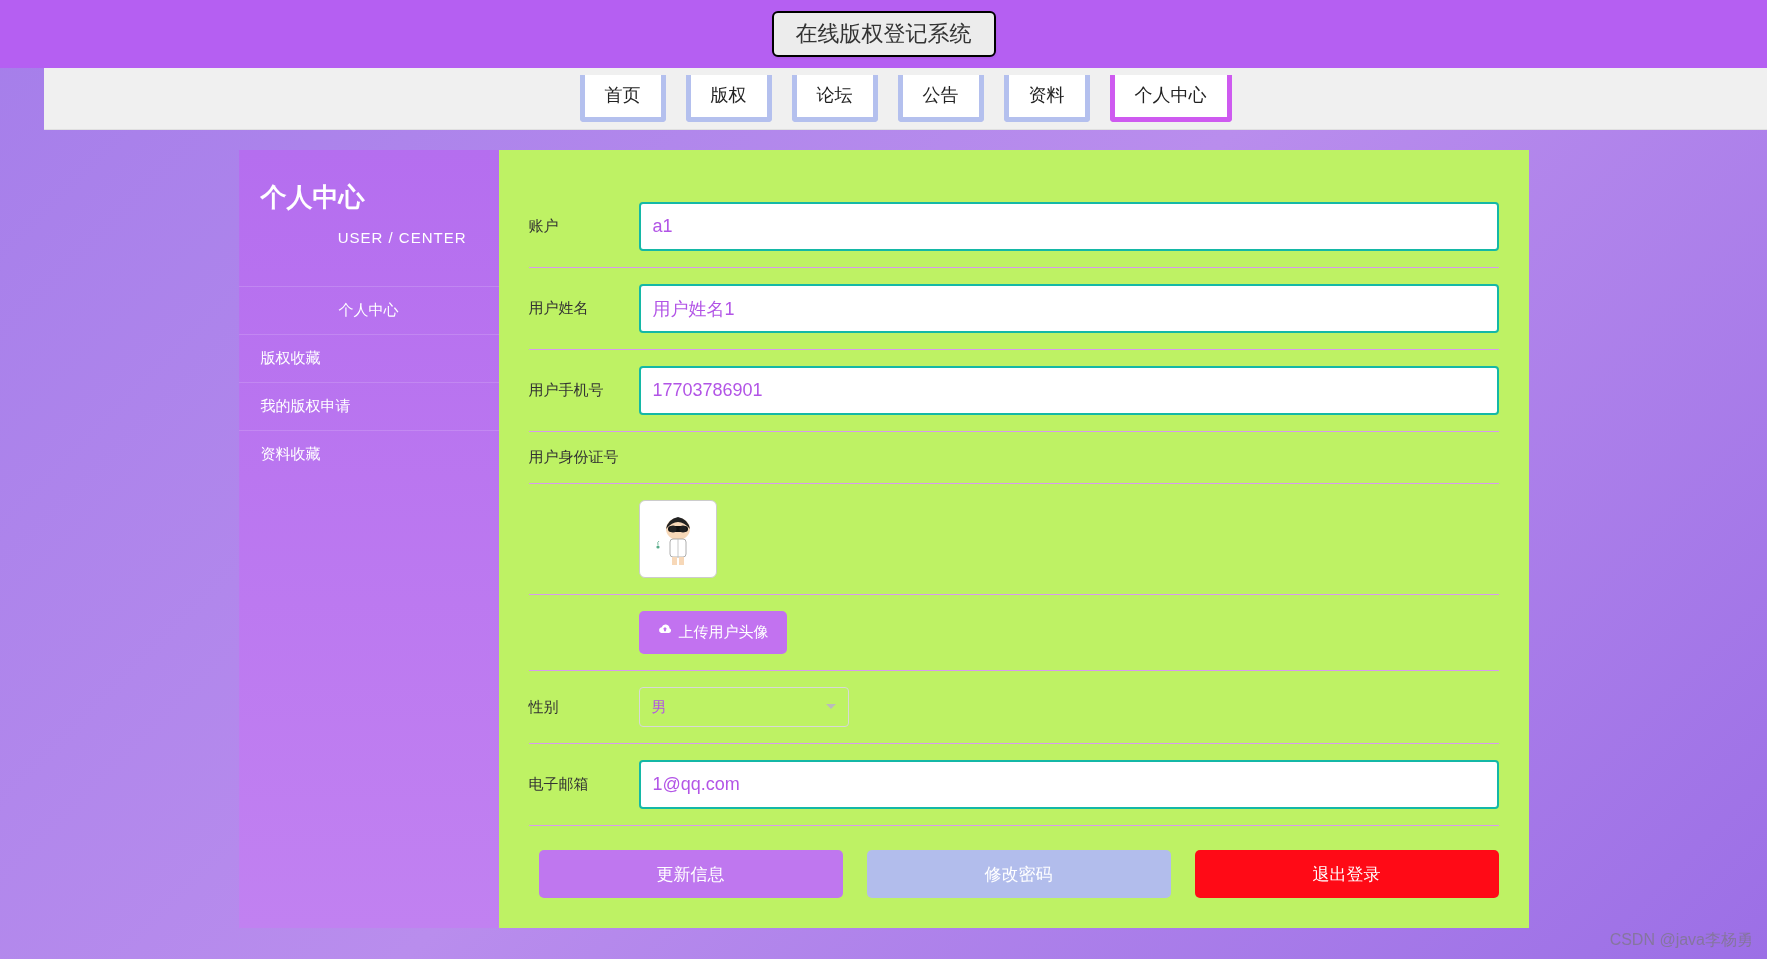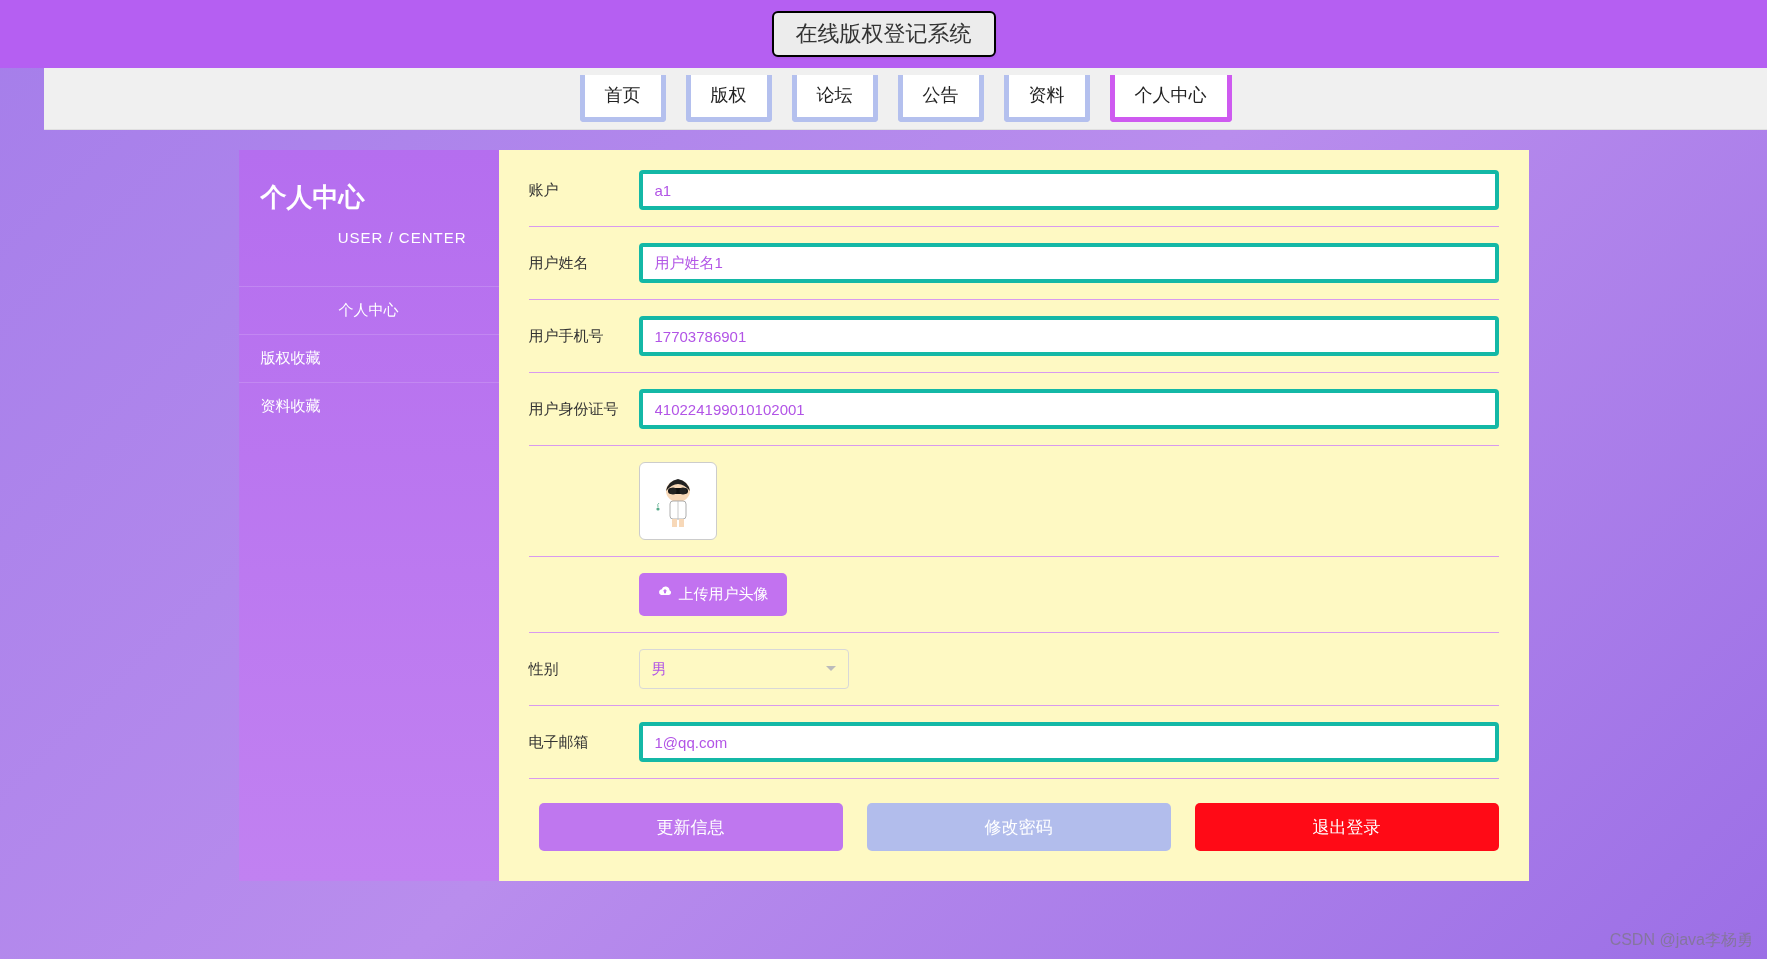--- a/index.html
+++ b/index.html
@@ -84,41 +84,41 @@
   padding: 14px 22px;
   font-size: 15px;
   cursor: pointer;
   border-top: 1px solid rgba(255,255,255,0.15);
 }
 .sidebar-menu-item.active {
   text-align: center;
 }
 .main-panel {
   flex: 1;
-  background: #fef9c3;
-  padding: 4px 30px 30px 30px;
+  background: #bef264;
+  padding: 36px 30px 30px 30px;
 }
 .form-row {
   display: flex;
   align-items: center;
   padding: 16px 0;
   border-bottom: 1px solid #d89aef;
 }
 .form-label {
   width: 110px;
   font-size: 15px;
   color: #333;
 }
 .form-input {
   flex: 1;
-  height: 40px;
-  border: 4px solid #14b8a6;
+  height: 49px;
+  border: 2px solid #14b8a6;
   border-radius: 4px;
   padding: 0 12px;
-  font-size: 15px;
+  font-size: 18px;
   color: #b254e6;
   outline: none;
 }
 .form-input::placeholder { color: #b254e6; }
 .form-select {
   width: 210px;
   height: 40px;
   border: 1px solid #d8d8d8;
   border-radius: 4px;
   padding: 0 28px 0 12px;
@@ -213,40 +213,40 @@
 
 <div class="content-wrap">
   <aside class="sidebar">
     <div class="sidebar-header">
       <div class="sidebar-title">个人中心</div>
       <div class="sidebar-subtitle">USER / CENTER</div>
     </div>
     <div class="sidebar-menu">
       <div class="sidebar-menu-item active">个人中心</div>
       <div class="sidebar-menu-item">版权收藏</div>
+      <div class="sidebar-menu-item">我的版权申请</div>
       <div class="sidebar-menu-item">资料收藏</div>
     </div>
   </aside>
 
   <main class="main-panel">
     <div class="form-row">
       <div class="form-label">账户</div>
       <input class="form-input" value="a1" style="">
     </div>
     <div class="form-row">
       <div class="form-label">用户姓名</div>
       <input class="form-input" value="用户姓名1" style="">
     </div>
     <div class="form-row">
       <div class="form-label">用户手机号</div>
       <input class="form-input" value="17703786901" style="">
     </div>
     <div class="form-row">
       <div class="form-label">用户身份证号</div>
-      <input class="form-input" value="410224199010102001" style="">
     </div>
     <div class="form-row">
       <div class="avatar-box">
         <svg class="avatar-svg" viewBox="0 0 60 60">
           <ellipse cx="30" cy="20" rx="12" ry="11" fill="#f7d8b8"></ellipse>
           <path d="M18 20 Q30 6 42 20 Q40 10 30 8 Q20 10 18 20" fill="#222"></path>
           <rect x="20" y="17" width="20" height="6" rx="3" fill="#111"></rect>
           <circle cx="25" cy="20" r="3.5" fill="#222"></circle>
           <circle cx="35" cy="20" r="3.5" fill="#222"></circle>
           <rect x="22" y="30" width="16" height="18" rx="3" fill="#fff" stroke="#999" stroke-width="0.8"></rect>

